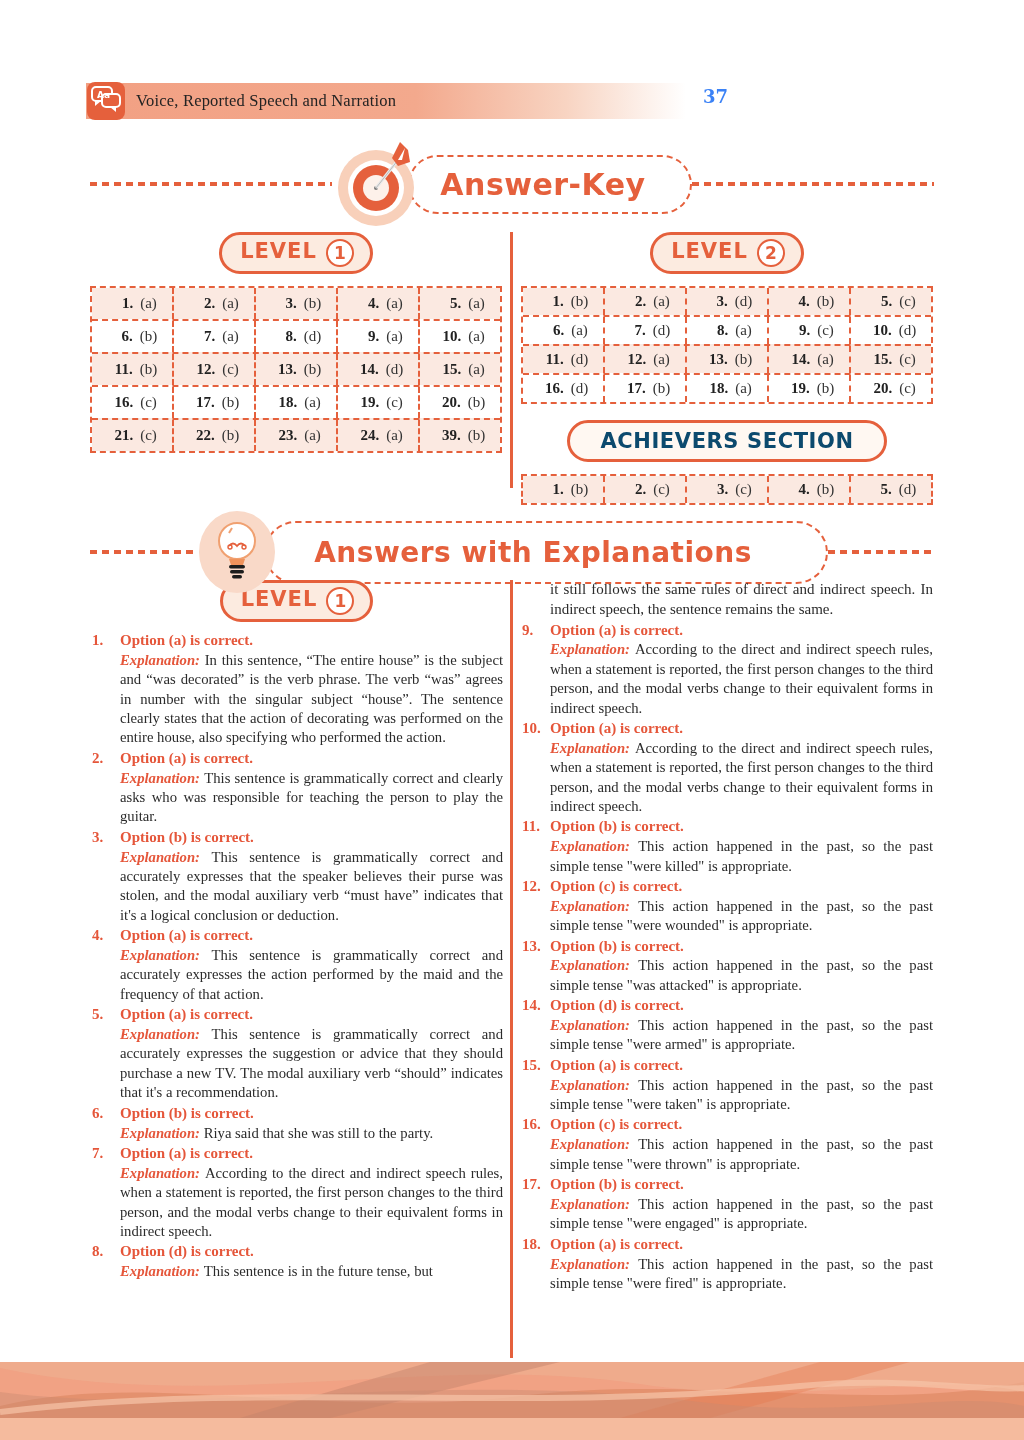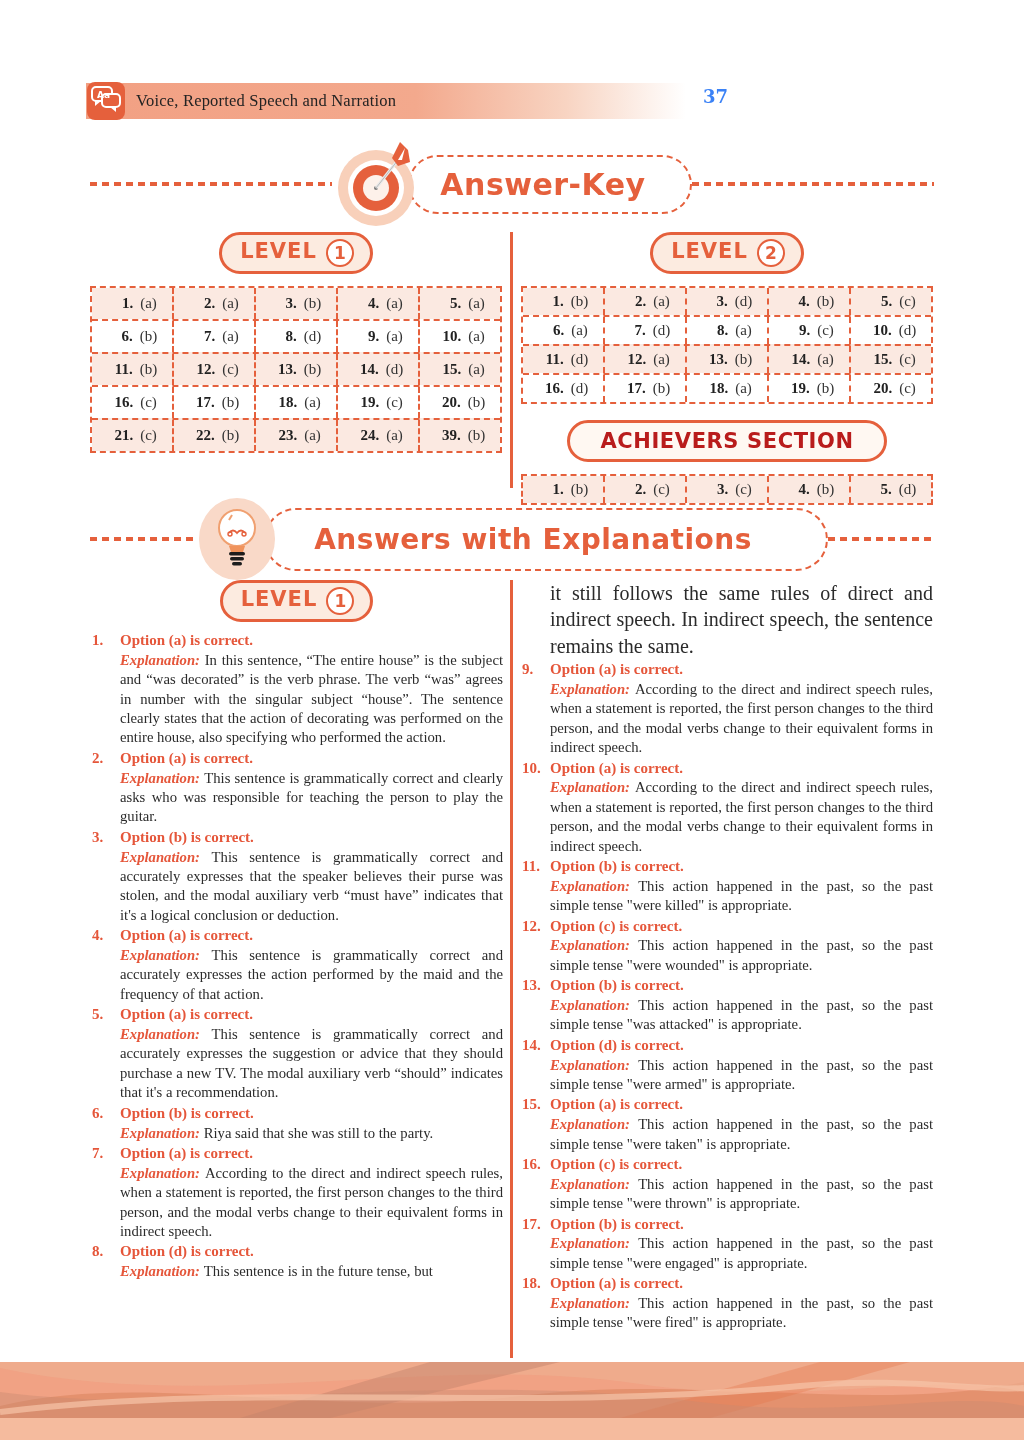--- a/index.html
+++ b/index.html
@@ -32,40 +32,40 @@
   }
   .banner-core { display:flex; align-items:center; position:relative; }
   .banner-pill {
     border:2.5px dashed #e5603c; border-radius:36px;
     color:#e5603c; font-family:"DejaVu Sans", sans-serif; font-weight:bold;
     background:#ffffff; white-space:nowrap;
   }
   .ak-banner { top:138px;text-align:center; }
   .ak-icon { width:92px; height:92px; margin-right:-16px; position:relative; z-index:2; }
   .ak-pill { font-size:30px; padding:10px 44px 10px 30px; letter-spacing:.5px; }
-  .awe-banner { top:496px;justify-content:flex-end; }
+  .awe-banner { top:509px;justify-content:flex-end; }
   .awe-icon { width:82px; height:86px; margin-right:-14px; position:relative; z-index:2; }
   .awe-pill { font-size:28px; padding:13px 74px 13px 48px; letter-spacing:.5px; }
   
   .level-badge {
     display:inline-flex; align-items:flex-start; gap:9px;
     border:3px solid #e5603c; border-radius:26px; background:#fcebe0;
     padding:4px 16px 4px 18px;
     font-family:"DejaVu Sans", sans-serif; font-weight:bold; color:#e5603c;
   }
   .level-badge .lvl-word { font-size:21px; letter-spacing:1px; }
   .level-badge .lvl-circle {
     width:28px; height:28px; border-radius:50%; background:#ffffff;
     border:2.5px solid #e5603c; display:flex; align-items:center; justify-content:center;
     font-size:17px;
   }
   .achievers-badge {
     display:inline-block; border:3px solid #e5603c; border-radius:28px;
     background:#fff8f2; padding:6px 30px;
-    font-family:"DejaVu Sans", sans-serif; font-weight:bold; color:#b91c1c;
+    font-family:"DejaVu Sans", sans-serif; font-weight:bold; color:#0c4a6e;
     font-size:21px; letter-spacing:.6px; white-space:nowrap;
   }
   
   .key-section { position:absolute; top:232px; left:90px; width:844px; height:258px; display:flex; }
   .key-col { width:412px; display:flex; flex-direction:column; align-items:center; }
   .key-divider { width:3px; background:#e5603c; margin:0 8px; height:256px; }
   .key-table { width:100%; border:2px dashed #e5603c; margin-top:12px; }
   .key-row { display:flex; }
   .key-row + .key-row { border-top:2px dashed #e5603c; }
   .key-row.pink { background:#fbe9e1; }
@@ -88,21 +88,21 @@
   .expl-item { display:flex; margin-bottom:1px; }
   .expl-item .inum {
     width:30px; flex:0 0 30px; text-align:left; padding-left:2px;
     color:#e5563a; font-weight:bold; font-size:15px; line-height:1.32;
   }
   .expl-item .ibody { flex:1; }
   .opt-line { color:#e5563a; font-weight:bold; font-size:15px; line-height:1.32; }
   .expl-text { font-size:14.7px; line-height:1.32; text-align:justify; color:#2b2b2b; }
   .expl-label { color:#e5563a; font-weight:bold; font-style:italic; }
   .cont-para {
-    font-size:20px; line-height:1.32; text-align:justify; color:#2b2b2b;
+    font-size:15px; line-height:1.32; text-align:justify; color:#2b2b2b;
     padding-left:30px; margin-bottom:1px;
   }
   
   .deco-footer { position:absolute; left:0; bottom:0; width:1024px; height:78px; }
   .deco-strip { position:absolute; bottom:0; width:1024px; height:22px; background:#f5bb9e; }
   .deco-waves { position:absolute; bottom:22px; width:1024px; height:56px; }
 </style>
 </head>
 <body>
 

